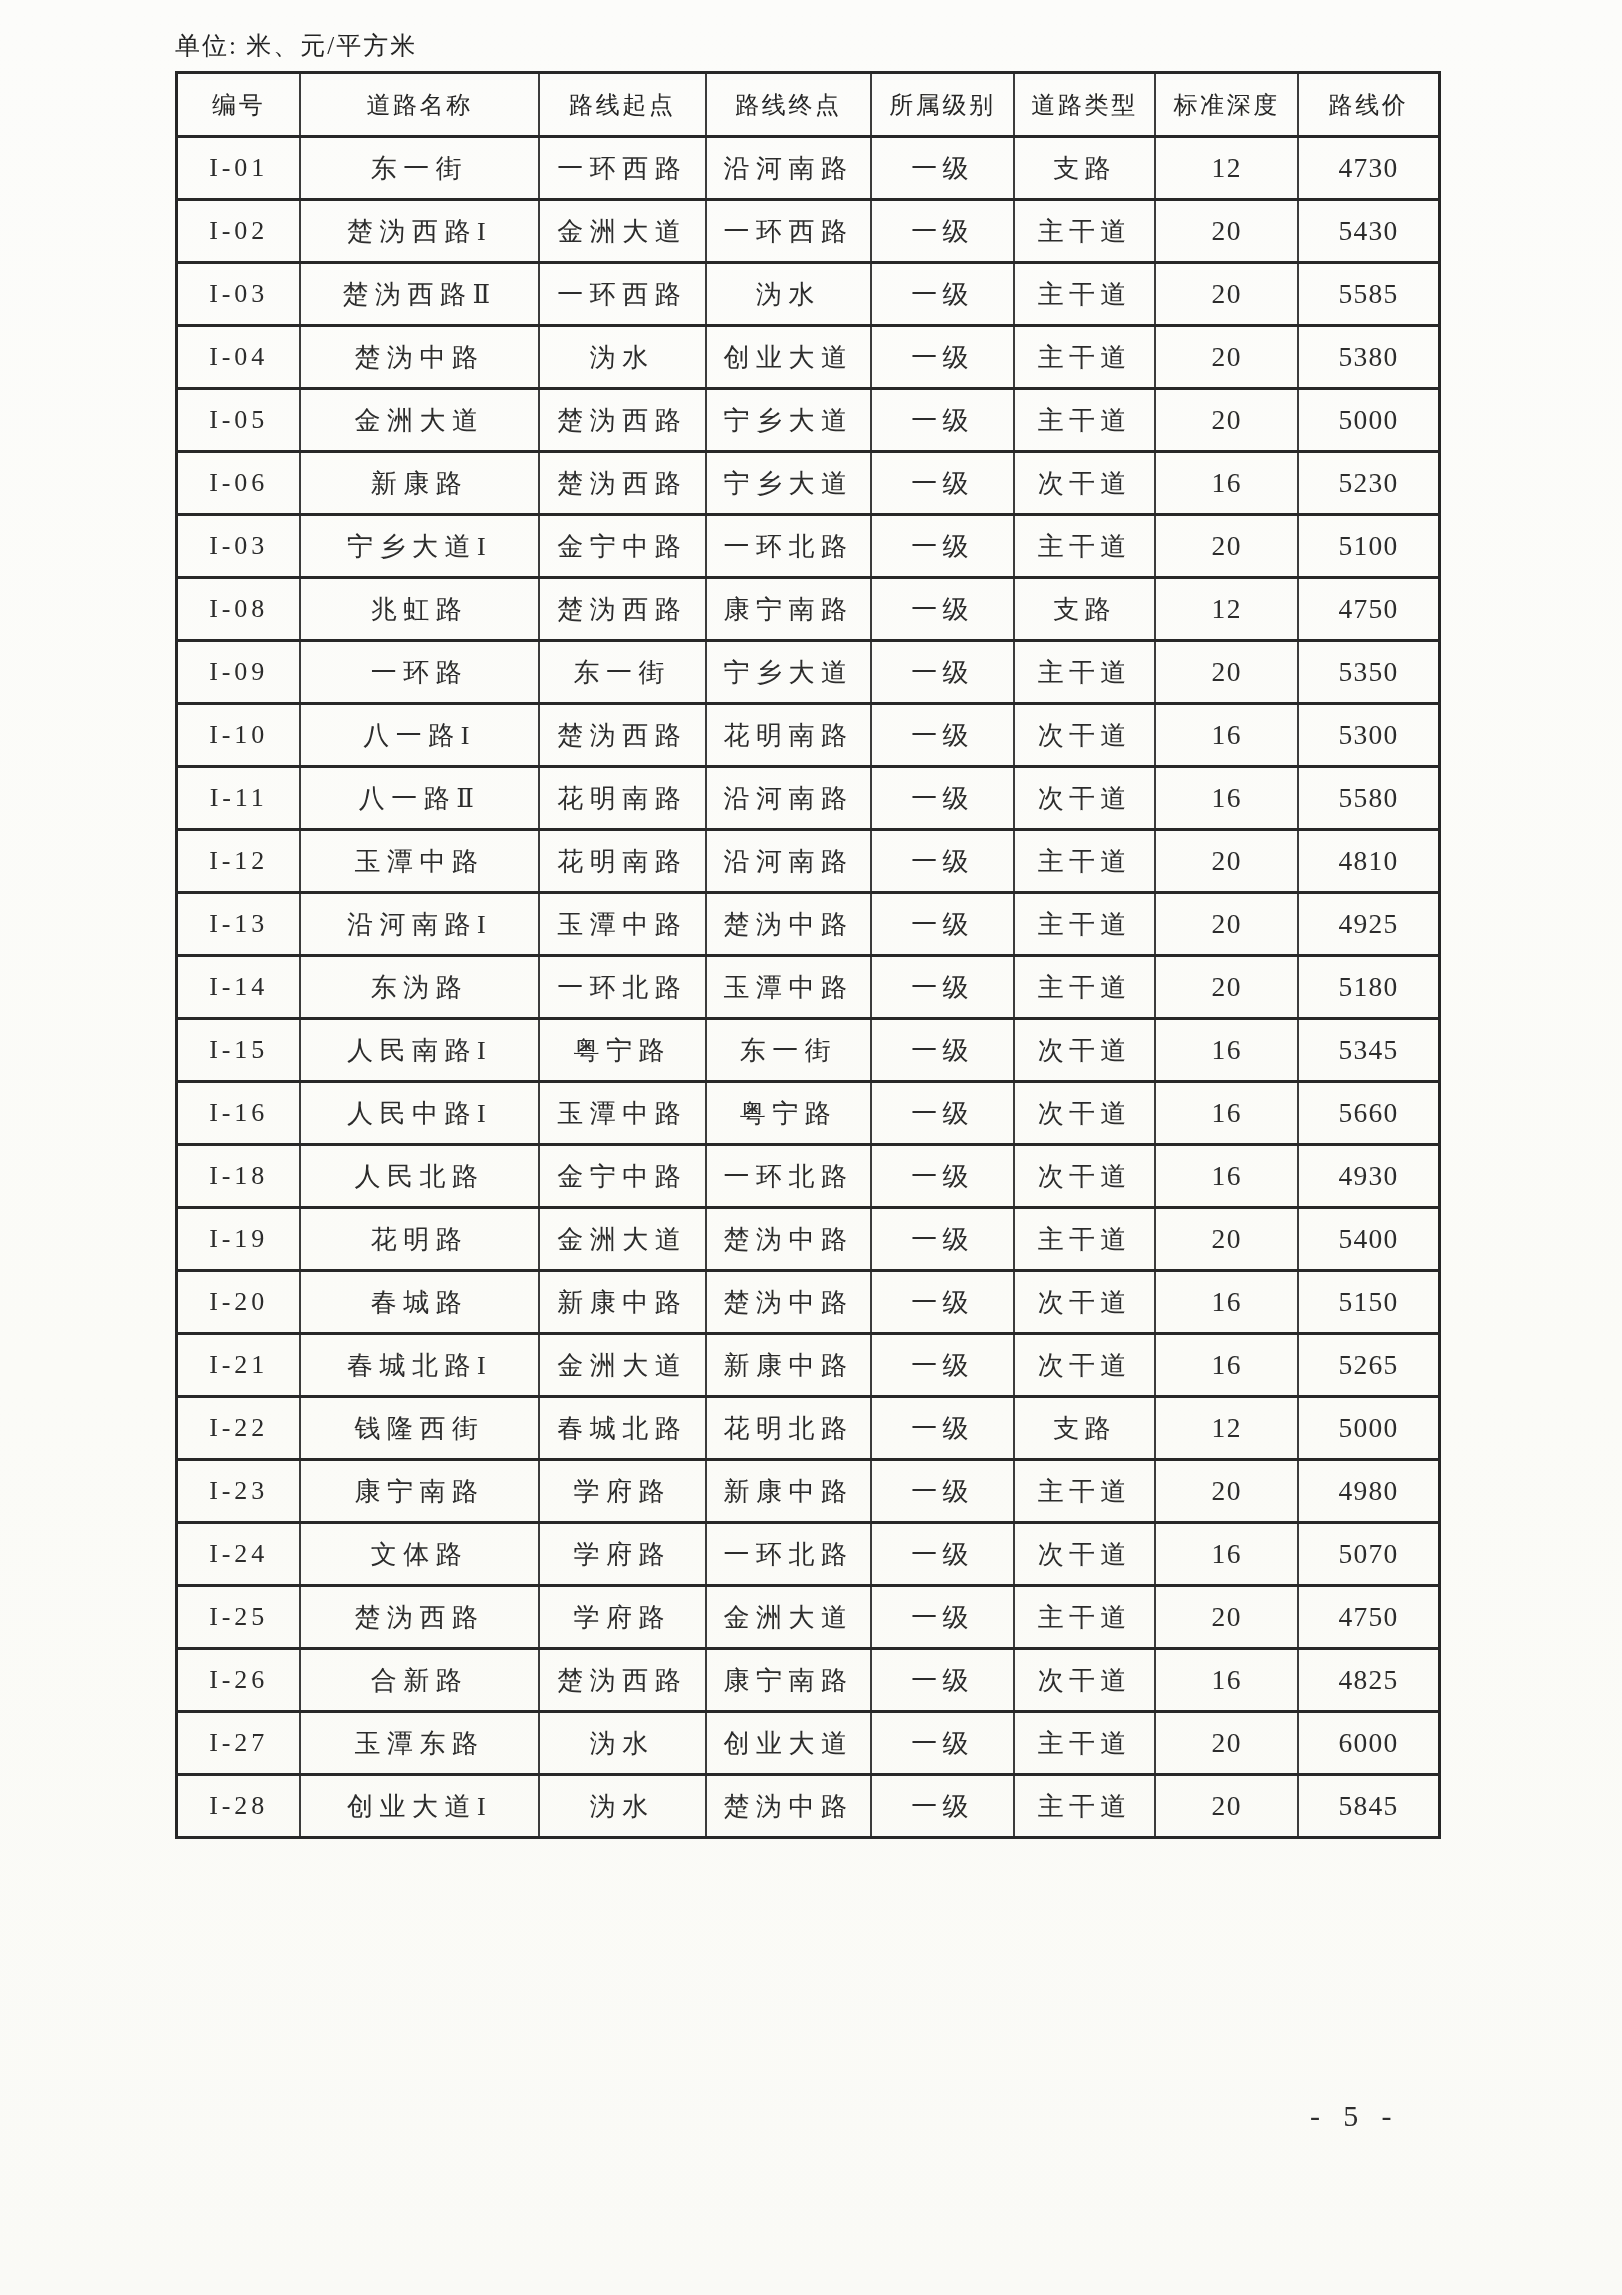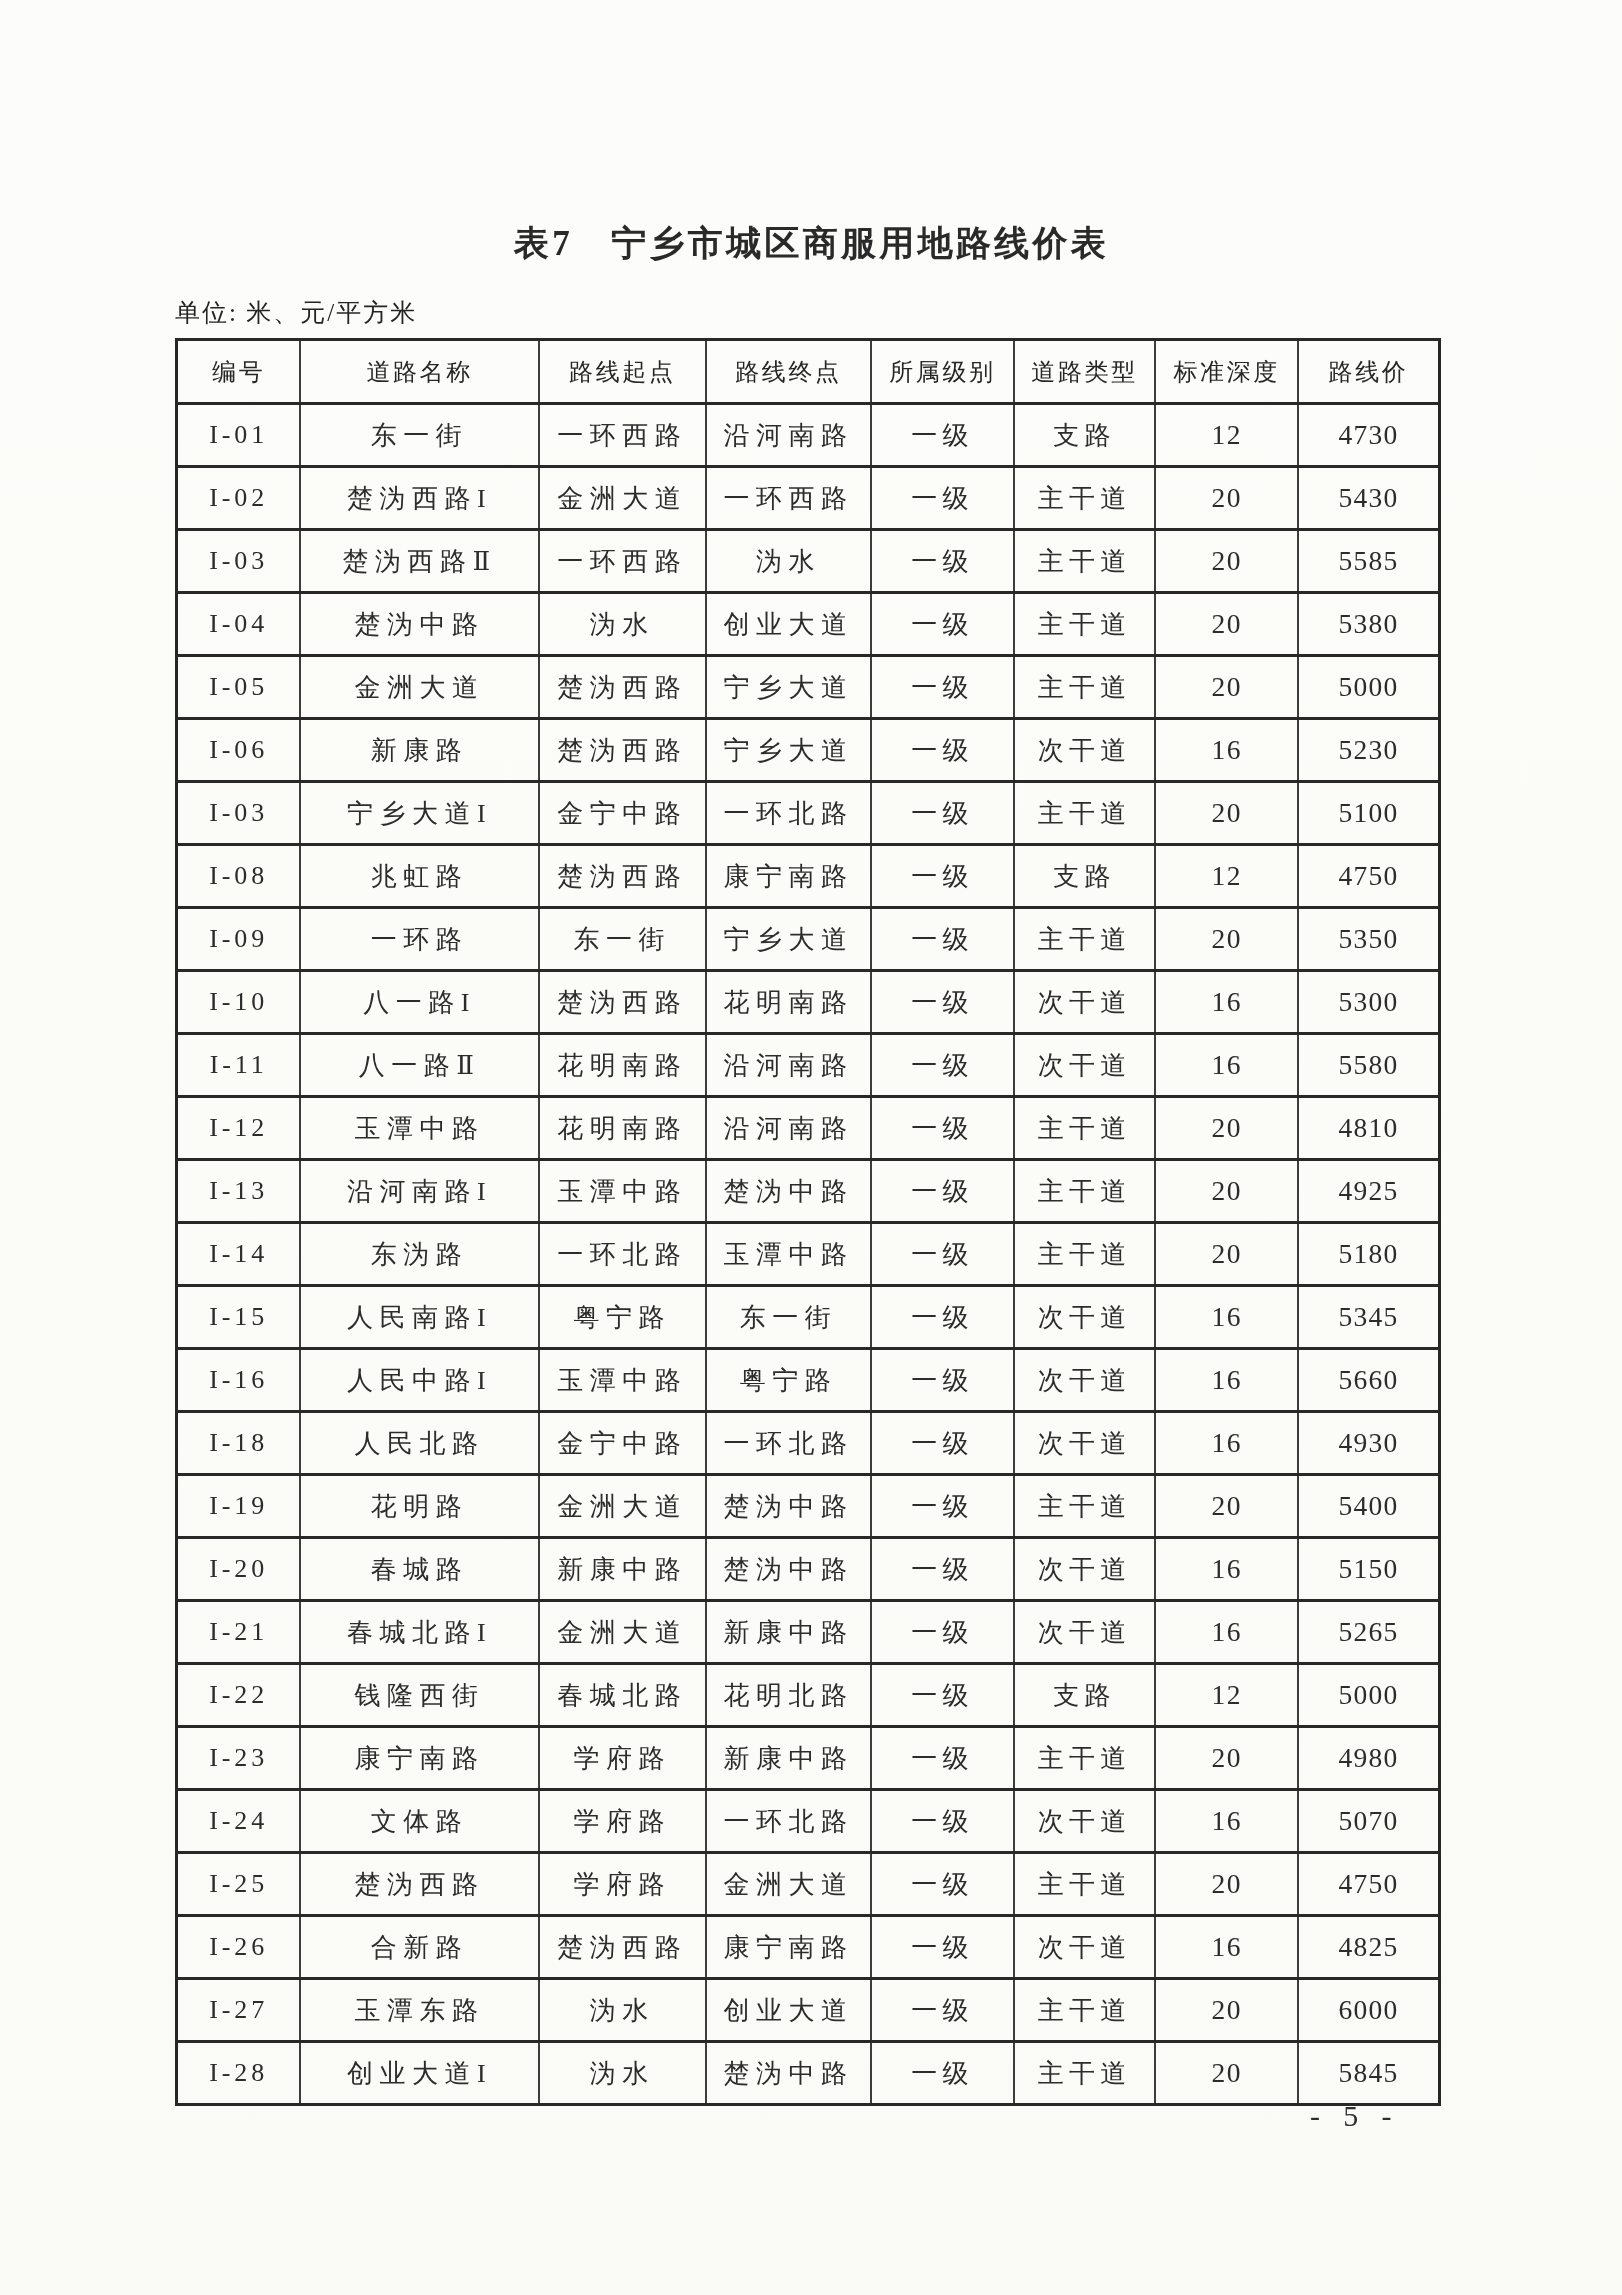--- a/index.html
+++ b/index.html
@@ -73,21 +73,20 @@
     letter-spacing:7.9px;
     color:#2e2e2e;
     white-space:pre;
   }
 </style>
 </head>
 <body>
 
 <div class="page">
 
-  <div class="title">表7　宁乡市城区商服用地路线价表</div>
 
   <div class="table-wrap">
     <div class="unit-note">单位: 米、元/平方米</div>
 
     <table>
       <colgroup>
         <col style="width:9.8%">
         <col style="width:18.9%">
         <col style="width:13.2%">
         <col style="width:13.1%">

